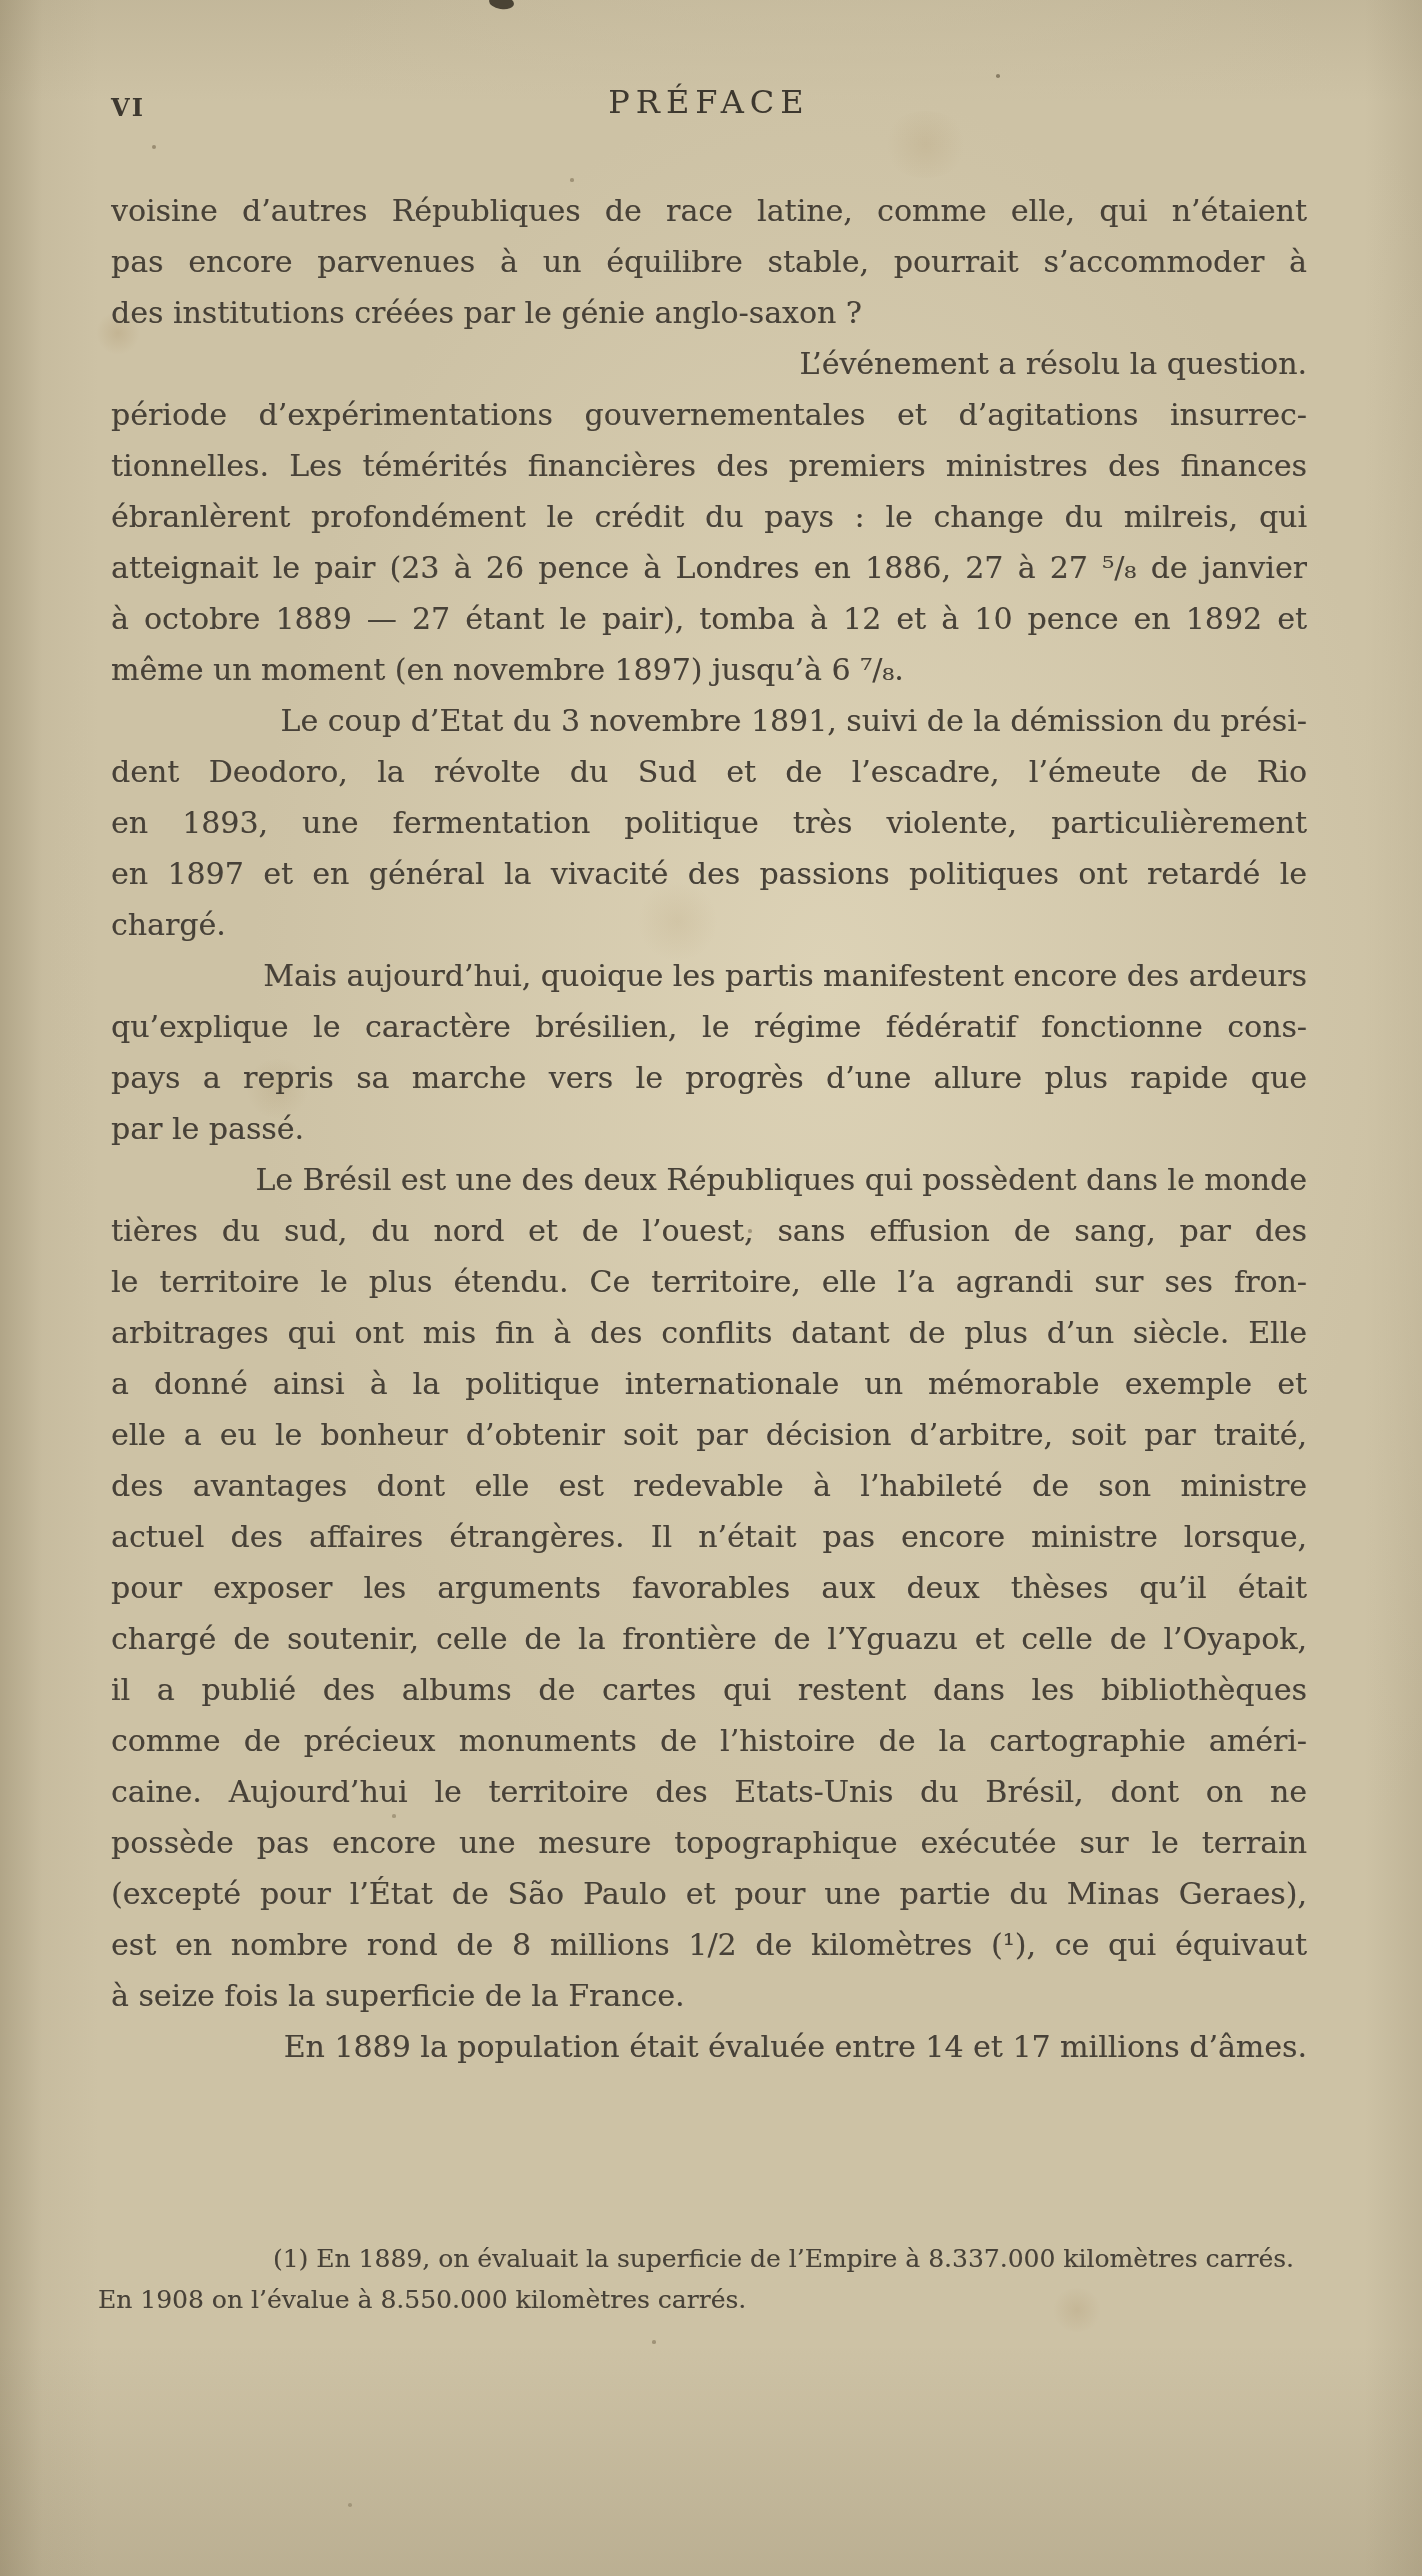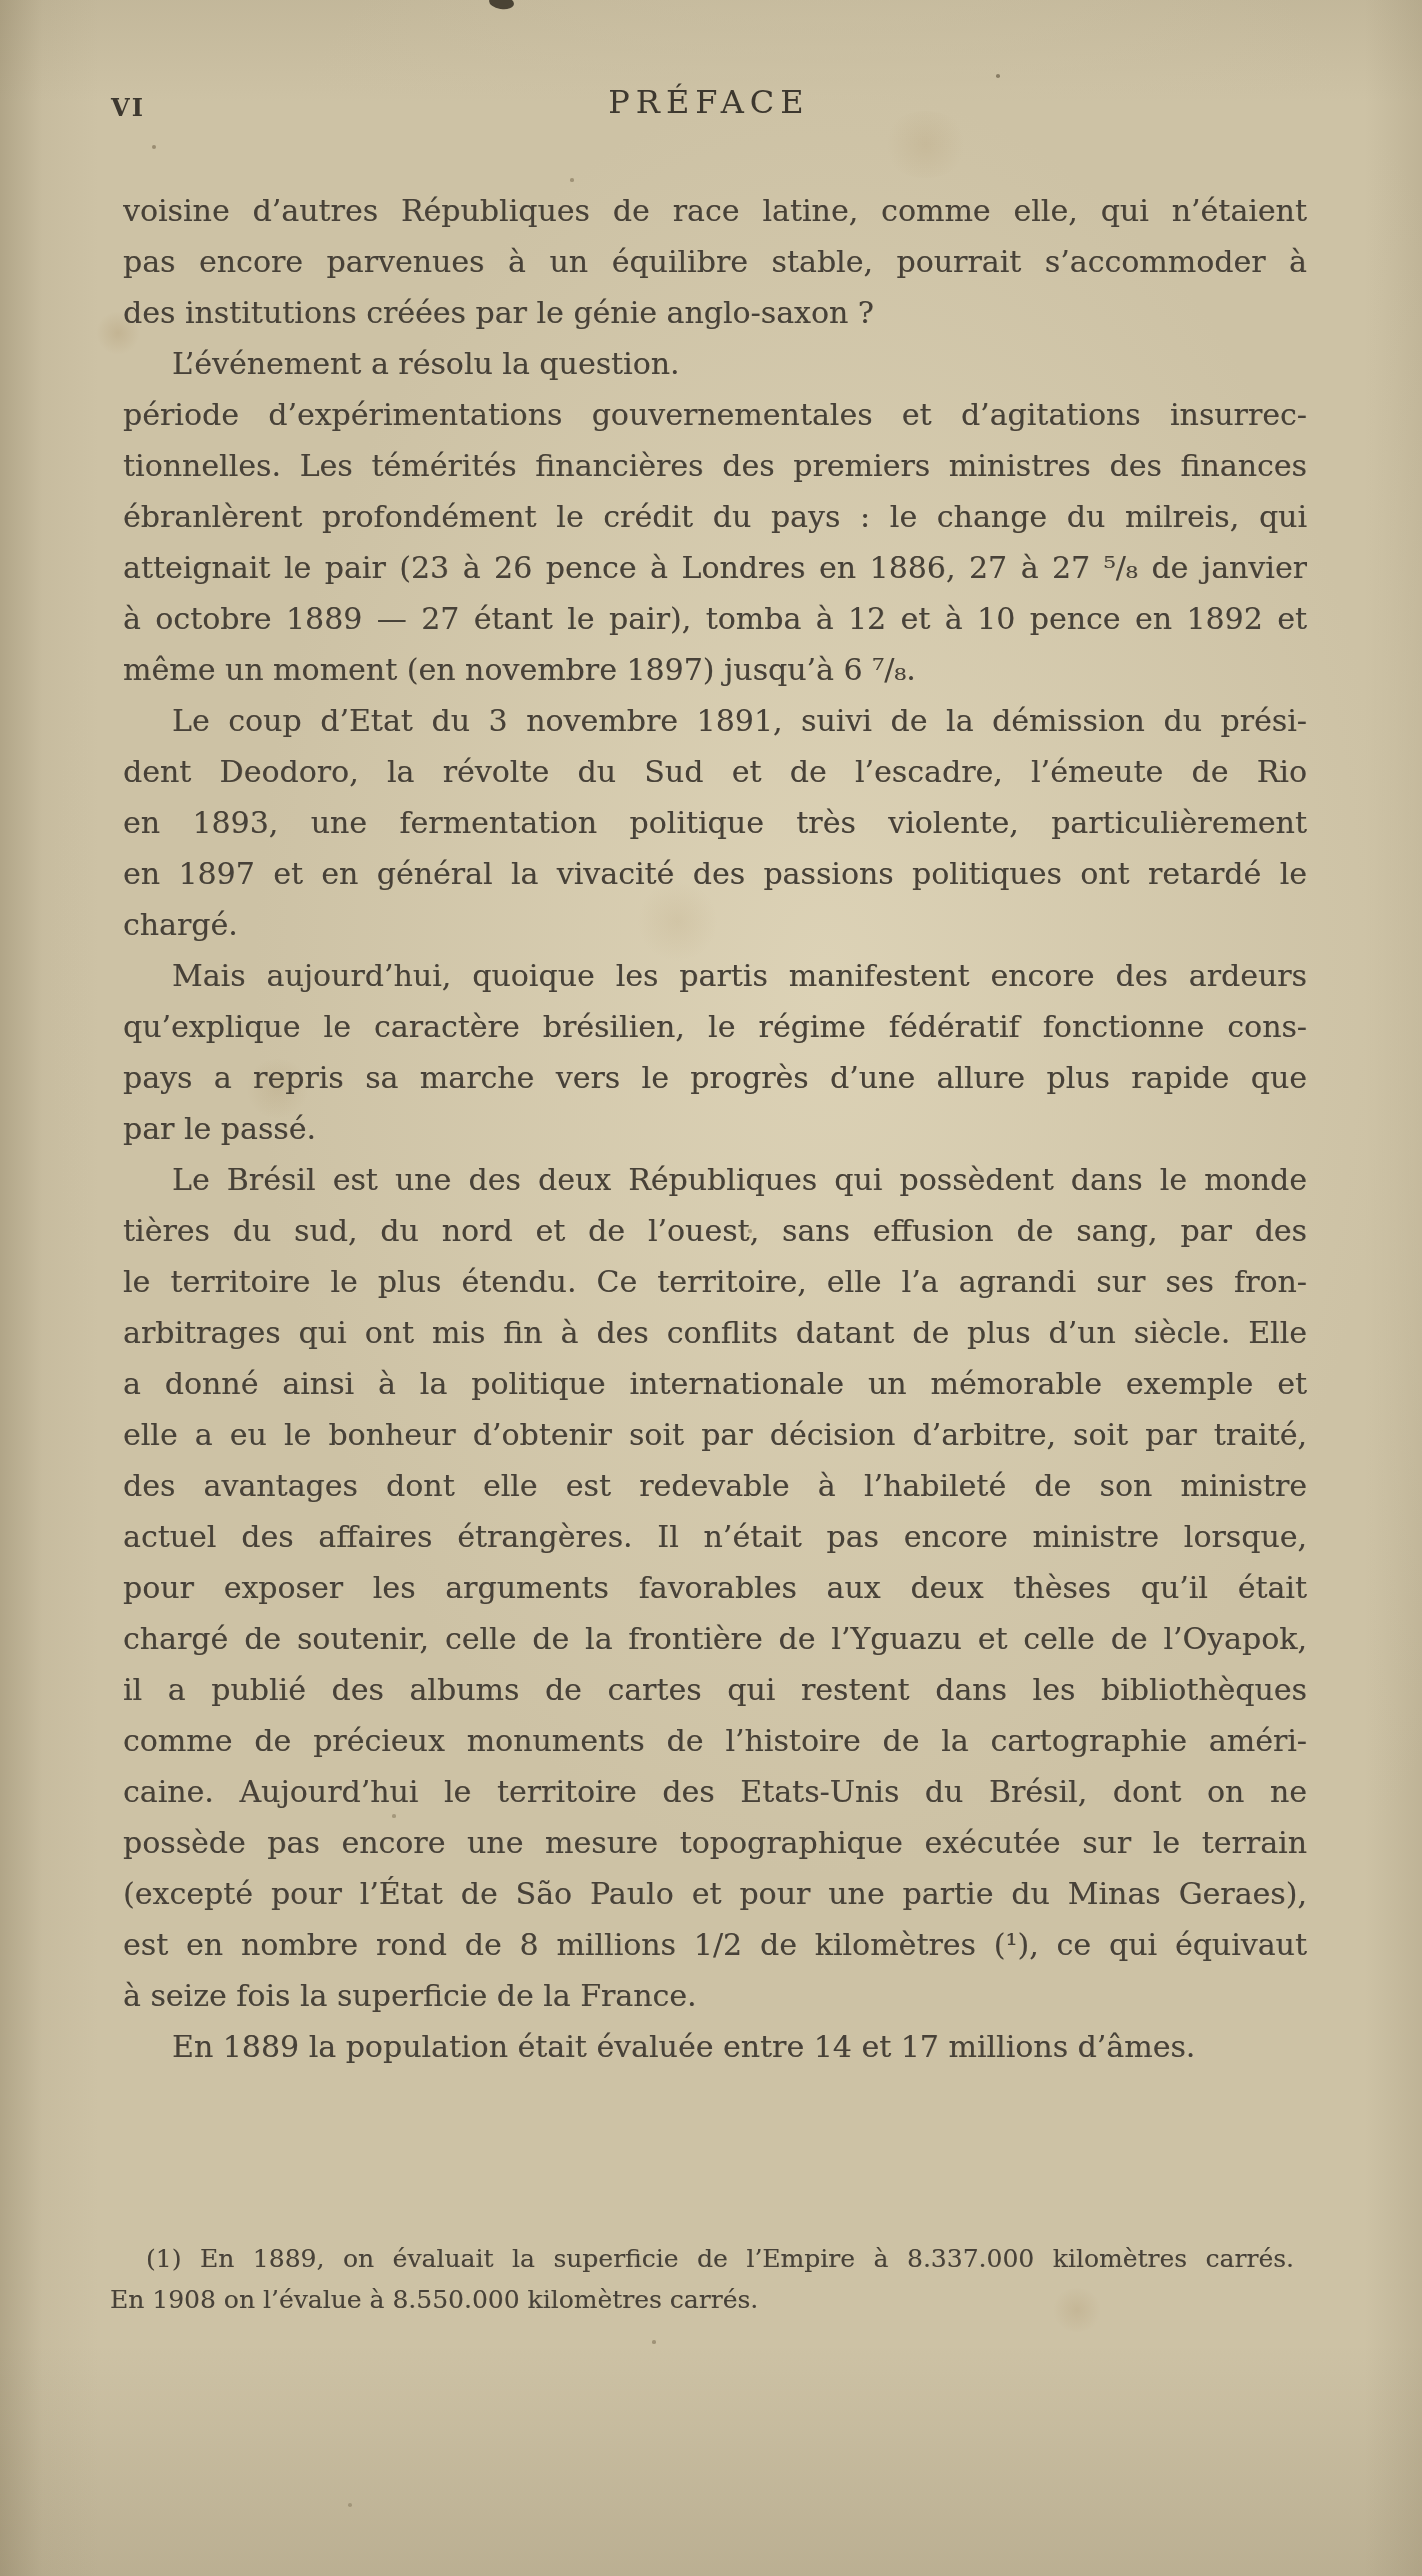--- a/index.html
+++ b/index.html
@@ -33,25 +33,25 @@
 
   
   #text-block {
     position: absolute; left: 111px; top: 185px; width: 1196px;
     font-size: 30px; color: #474138;
     text-shadow: 0.3px 0.3px 0.4px rgba(67,58,43,0.35);
   }
   .para { margin: 0; }
   .line {
     height: 51px; line-height: 51px;
-    overflow: hidden; white-space: normal; margin-left: 12px;
+    overflow: hidden; white-space: normal;
   }
   .line.j { text-align: justify; }
   .line.j::after { content: ""; display: inline-block; width: 100%; height: 0; vertical-align: top; }
-  .line.ind { text-indent: 49px; }
+  .line.ind { text-indent: 49px; text-align: right; }
 
   
   #footnote {
     position: absolute; left: 98px; top: 2238px; width: 1196px;
     font-size: 25px; color: #474138;
     text-shadow: 0.3px 0.3px 0.4px rgba(67,58,43,0.3);
   }
   #footnote .line { height: 41px; line-height: 41px; }
   #footnote .line.ind { text-indent: 36px; }
 

